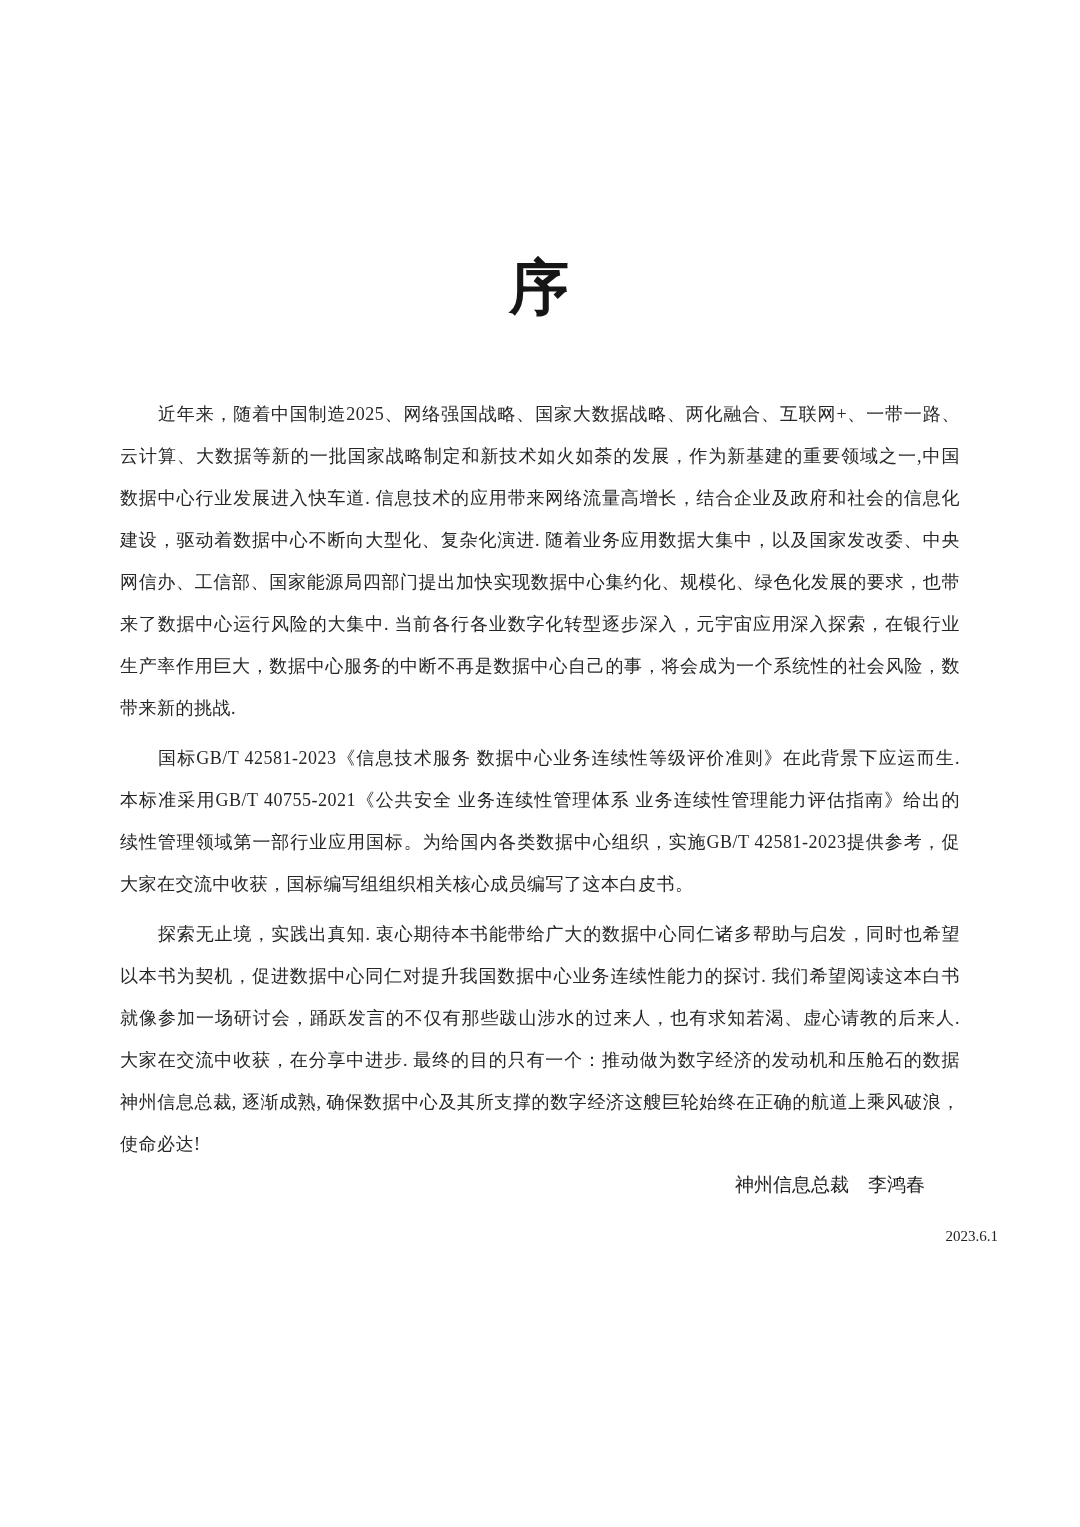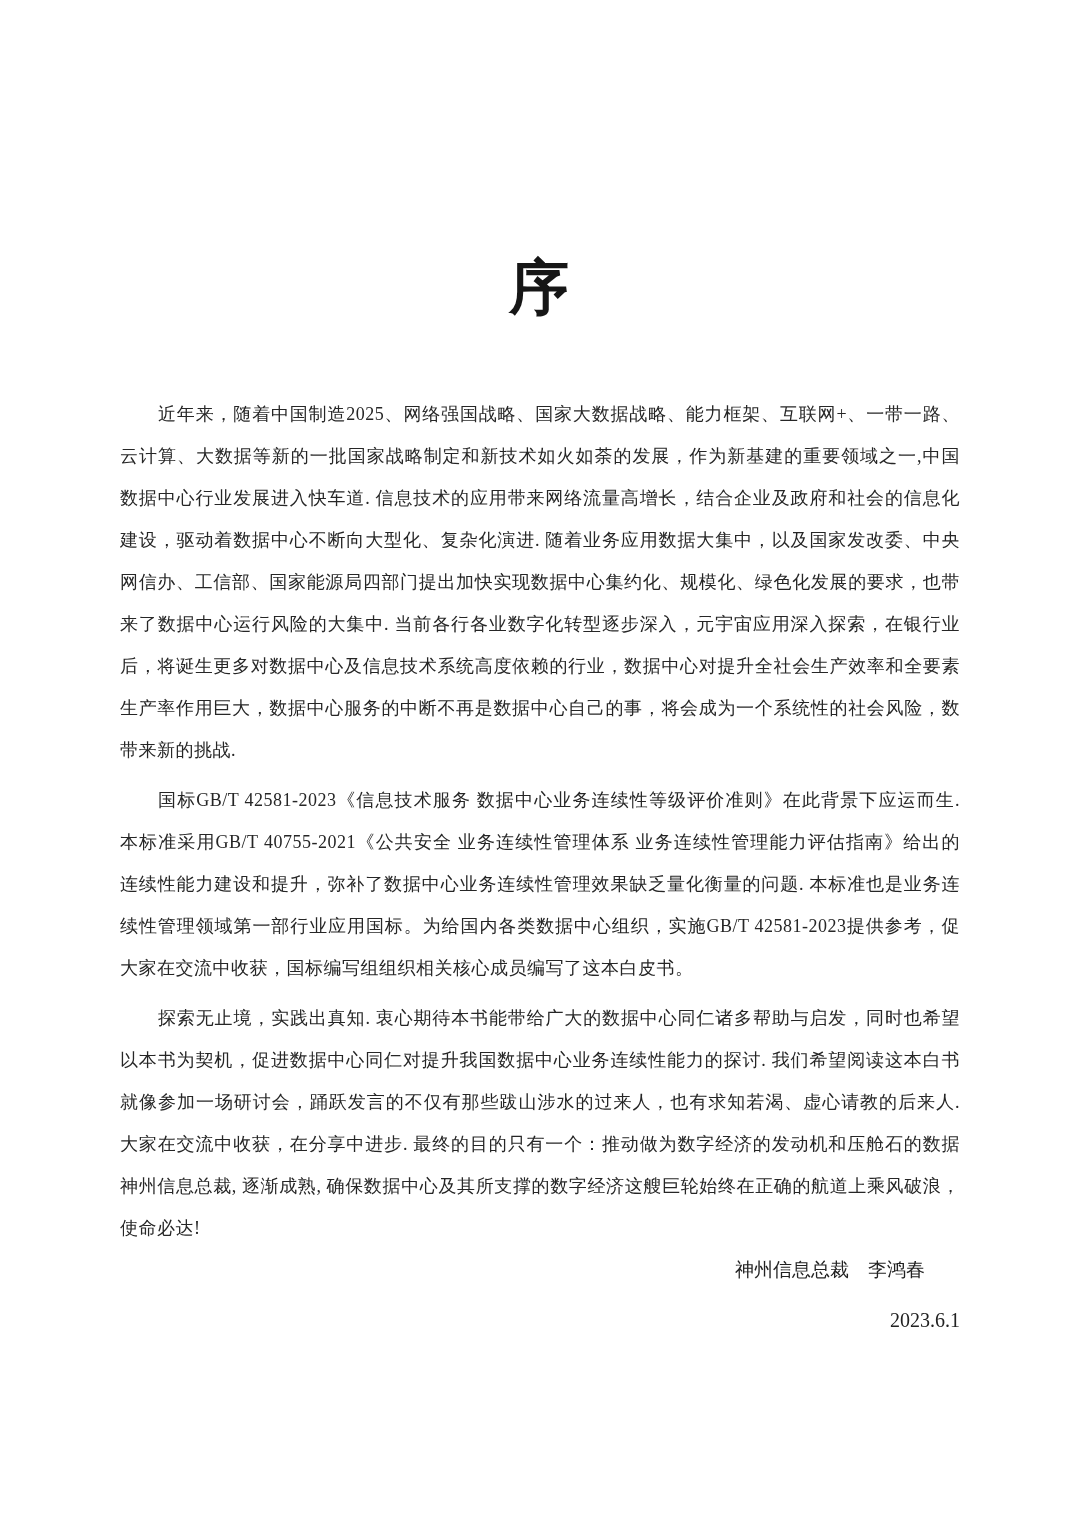--- a/index.html
+++ b/index.html
@@ -51,53 +51,52 @@
     text-align-last: left;
   }
   .signature {
     margin-top: 0px;
     height: 42px;
     line-height: 42px;
     font-size: 19px;
     text-align: right;
     padding-right: 155px;
     color: #222222;
+    font-family: Liberation Mono, monospace;
   }
   .doc-date {
     margin-top: 8px;
     height: 42px;
     line-height: 42px;
-    font-size: 20px;
+    font-size: 15px;
     text-align: right;
-    padding-right: 120px;
+    padding-right: 82px;
     color: #222222;
   }
 </style>
 </head>
 <body>
 
 <div class="page">
   <div class="doc-title">序</div>
 
   <div class="doc-body">
       <div class="para">
-        <div class="line first">近年来，随着中国制造2025、网络强国战略、国家大数据战略、能力框架、互联网+、一带一路、</div>
+        <div class="line first">近年来，随着中国制造2025、网络强国战略、国家大数据战略、两化融合、互联网+、一带一路、</div>
         <div class="line">云计算、大数据等新的一批国家战略制定和新技术如火如荼的发展，作为新基建的重要领域之一,中国</div>
         <div class="line">数据中心行业发展进入快车道. 信息技术的应用带来网络流量高增长，结合企业及政府和社会的信息化</div>
         <div class="line">建设，驱动着数据中心不断向大型化、复杂化演进. 随着业务应用数据大集中，以及国家发改委、中央</div>
         <div class="line">网信办、工信部、国家能源局四部门提出加快实现数据中心集约化、规模化、绿色化发展的要求，也带</div>
         <div class="line">来了数据中心运行风险的大集中. 当前各行各业数字化转型逐步深入，元宇宙应用深入探索，在银行业</div>
-        <div class="line">后，将诞生更多对数据中心及信息技术系统高度依赖的行业，数据中心对提升全社会生产效率和全要素</div>
         <div class="line">生产率作用巨大，数据中心服务的中断不再是数据中心自己的事，将会成为一个系统性的社会风险，数</div>
         <div class="line last">带来新的挑战.</div>
       </div>
       <div class="para">
         <div class="line first">国标GB/T 42581-2023《信息技术服务 数据中心业务连续性等级评价准则》在此背景下应运而生.</div>
         <div class="line">本标准采用GB/T 40755-2021《公共安全 业务连续性管理体系 业务连续性管理能力评估指南》给出的</div>
-        <div class="line">连续性能力建设和提升，弥补了数据中心业务连续性管理效果缺乏量化衡量的问题. 本标准也是业务连</div>
         <div class="line">续性管理领域第一部行业应用国标。为给国内各类数据中心组织，实施GB/T 42581-2023提供参考，促</div>
         <div class="line last">大家在交流中收获，国标编写组组织相关核心成员编写了这本白皮书。</div>
       </div>
       <div class="para">
         <div class="line first">探索无止境，实践出真知. 衷心期待本书能带给广大的数据中心同仁诸多帮助与启发，同时也希望</div>
         <div class="line">以本书为契机，促进数据中心同仁对提升我国数据中心业务连续性能力的探讨. 我们希望阅读这本白书</div>
         <div class="line">就像参加一场研讨会，踊跃发言的不仅有那些跋山涉水的过来人，也有求知若渴、虚心请教的后来人.</div>
         <div class="line">大家在交流中收获，在分享中进步. 最终的目的只有一个：推动做为数字经济的发动机和压舱石的数据</div>
         <div class="line">神州信息总裁, 逐渐成熟, 确保数据中心及其所支撑的数字经济这艘巨轮始终在正确的航道上乘风破浪，</div>
         <div class="line last">使命必达!</div>

